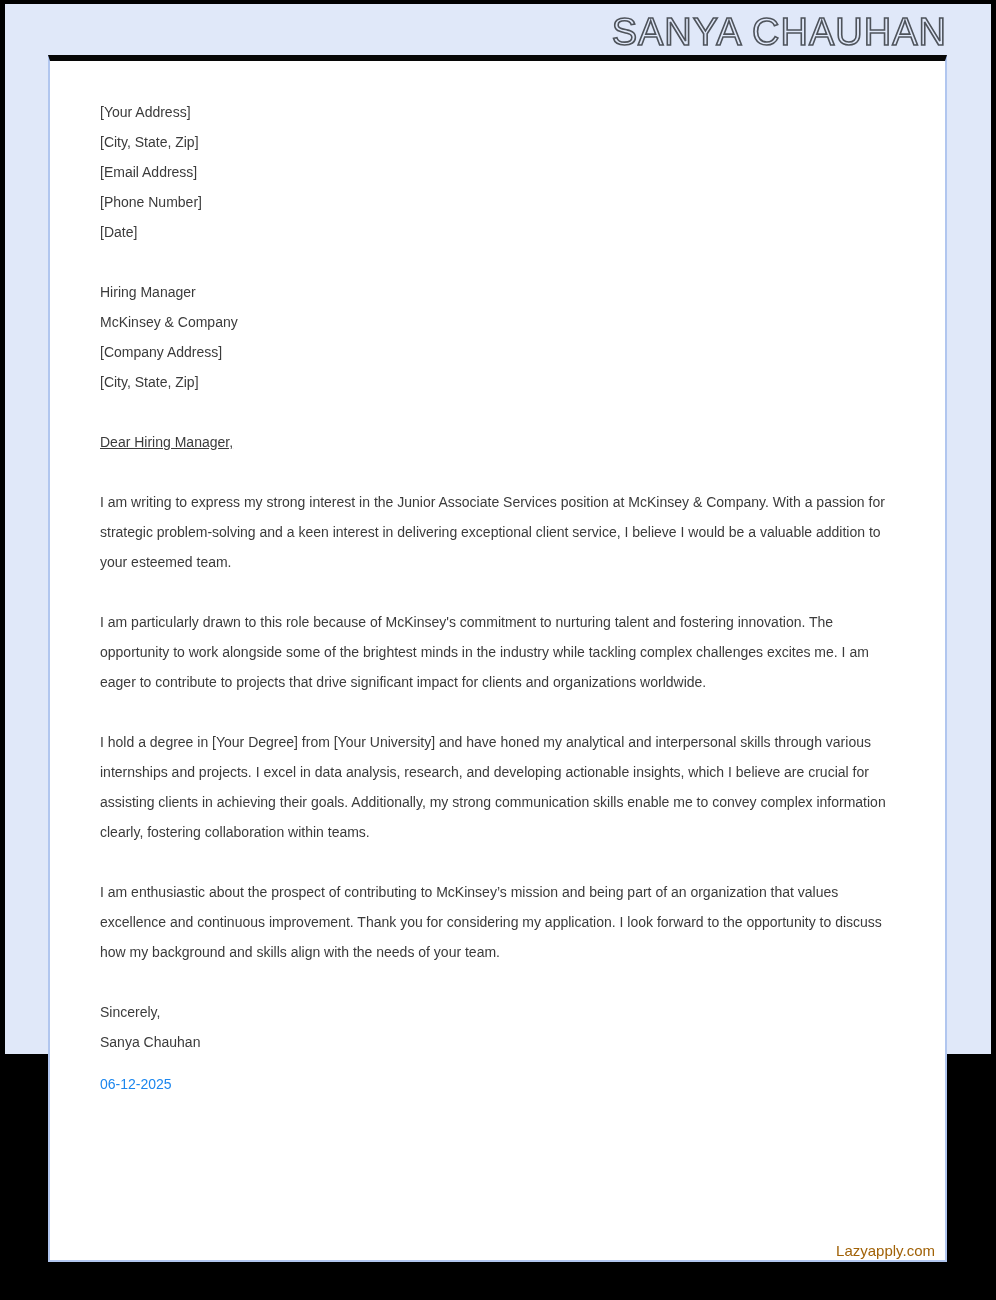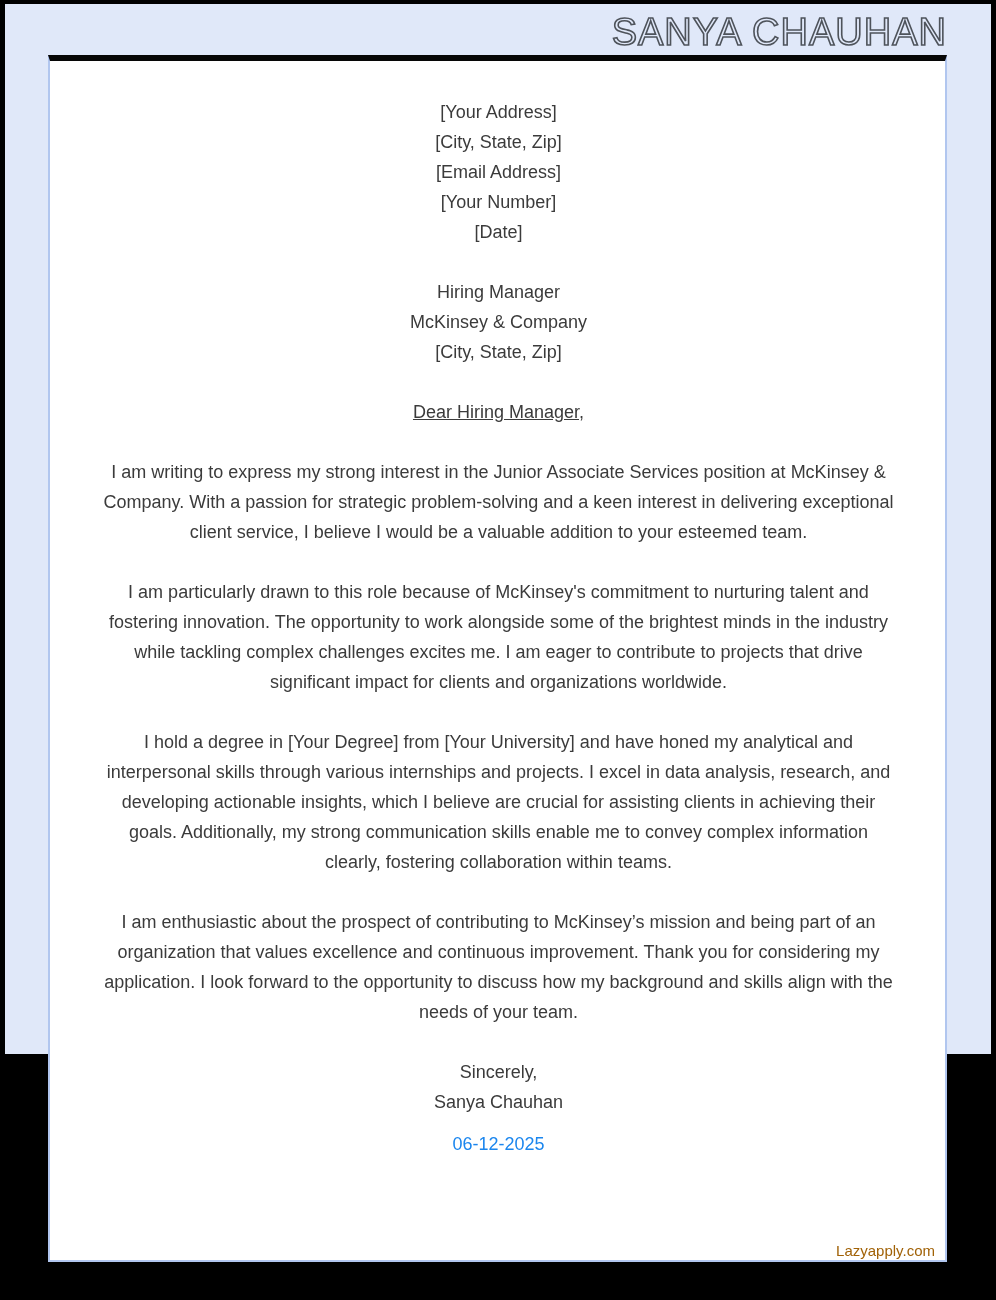--- a/index.html
+++ b/index.html
@@ -43,24 +43,23 @@
     margin:0 44px 0 43px;
     height:1207px;
     background:#ffffff;
     border:2px solid var(--panel-border);
     border-top:6px solid #060606;
     position:relative;
     overflow:hidden;
   }
   .letter{
     padding:36px 48px 0 50px;
-    font-size:18px;
+    font-size:14px;
     line-height:30px;
     color:var(--ink);
-    text-align:center;
   }
   .block{margin:0 0 30px 0;}
   .line{margin:0;}
   .para{margin:0 0 30px 0;}
   .salutation{margin:0 0 30px 0;text-decoration:underline;}
   .sig-block{margin:0;}
   .date{
     margin-top:12px;
     color:var(--accent);
     cursor:pointer;
@@ -82,27 +81,28 @@
     <div class="header-name">SANYA CHAUHAN</div>
   </div>
 
   <div class="panel">
     <div class="letter">
 
       <div class="block">
         <div class="line">[Your Address]</div>
         <div class="line">[City, State, Zip]</div>
         <div class="line">[Email Address]</div>
-        <div class="line">[Your Number]</div>
+        <div class="line">[Phone Number]</div>
         <div class="line">[Date]</div>
       </div>
 
       <div class="block">
         <div class="line">Hiring Manager</div>
         <div class="line">McKinsey &amp; Company</div>
+        <div class="line">[Company Address]</div>
         <div class="line">[City, State, Zip]</div>
       </div>
 
       <p class="salutation">Dear Hiring Manager,</p>
 
       <p class="para">I am writing to express my strong interest in the Junior Associate Services position at McKinsey &amp; Company. With a passion for strategic problem-solving and a keen interest in delivering exceptional client service, I believe I would be a valuable addition to your esteemed team.</p>
       <p class="para">I am particularly drawn to this role because of McKinsey's commitment to nurturing talent and fostering innovation. The opportunity to work alongside some of the brightest minds in the industry while tackling complex challenges excites me. I am eager to contribute to projects that drive significant impact for clients and organizations worldwide.</p>
       <p class="para">I hold a degree in [Your Degree] from [Your University] and have honed my analytical and interpersonal skills through various internships and projects. I excel in data analysis, research, and developing actionable insights, which I believe are crucial for assisting clients in achieving their goals. Additionally, my strong communication skills enable me to convey complex information clearly, fostering collaboration within teams.</p>
       <p class="para">I am enthusiastic about the prospect of contributing to McKinsey’s mission and being part of an organization that values excellence and continuous improvement. Thank you for considering my application. I look forward to the opportunity to discuss how my background and skills align with the needs of your team.</p>
 

